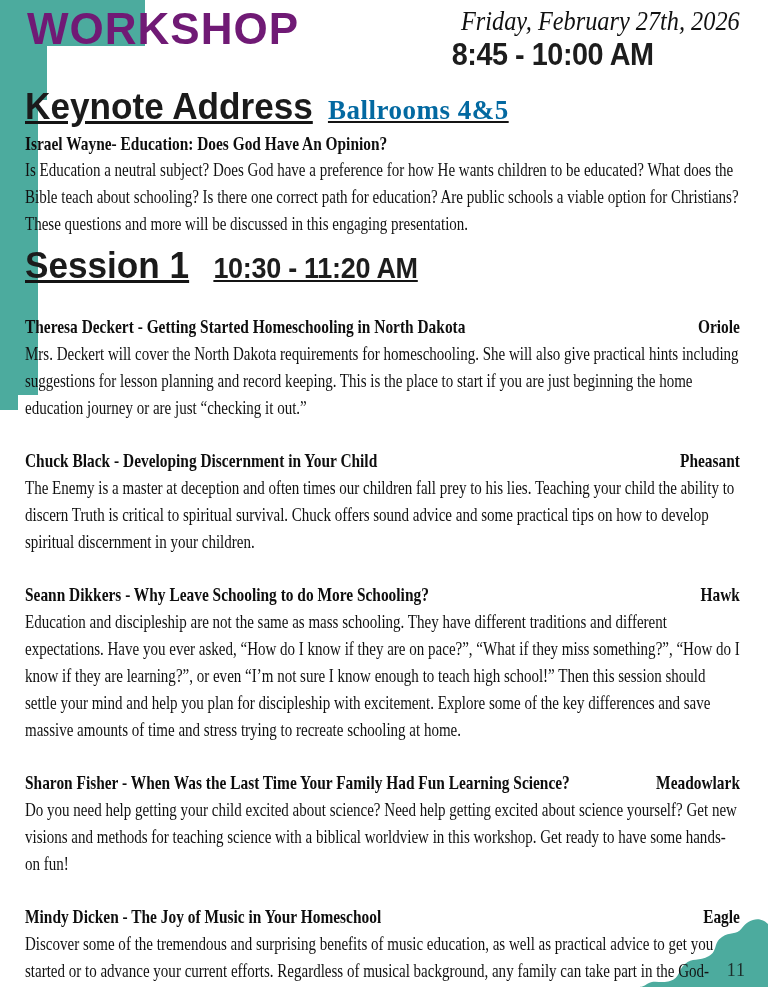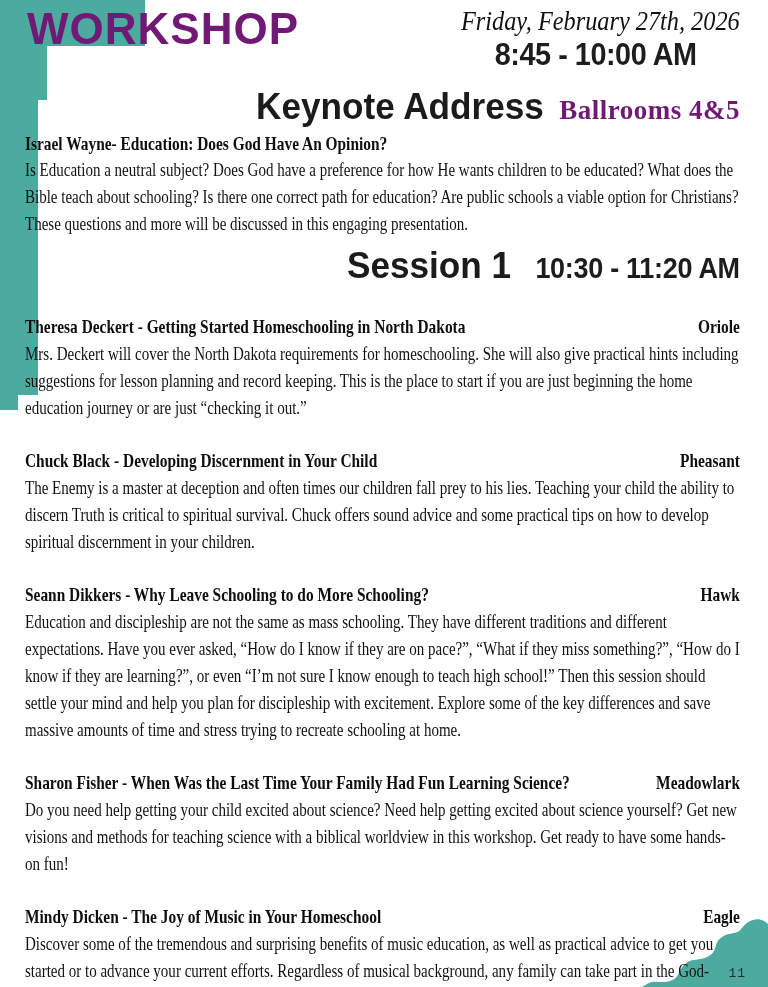--- a/index.html
+++ b/index.html
@@ -16,53 +16,53 @@
   
   .decor { position:absolute; background:#4CAB9E; z-index:1; }
   .teal-rect-1 { left:0; top:0; width:145px; height:46px; }
   .teal-rect-2 { left:0; top:0; width:47px;  height:100px; }
   .teal-rect-3 { left:0; top:0; width:38px;  height:395px; }
   .teal-rect-4 { left:0; top:0; width:18px;  height:410px; }
   .corner-blob { position:absolute; right:0; bottom:0; z-index:1; }
   .corner-blob path { fill:#4CAB9E; }
   .page-number {
     position:absolute; right:22px; bottom:6px; z-index:2;
-    font-family:Liberation Mono, monospace;
-    font-size:13px; color:#1c2e2b; letter-spacing:1px;
+    font-family:Liberation Serif, serif;
+    font-size:18px; color:#1c2e2b; letter-spacing:1px;
   }
   
   .content { position:relative; z-index:2; padding:0 28px 0 25px; }
   .header-row { position:relative; height:86px; }
   .main-title {
     position:absolute; left:2px; top:10px;
     font-family:"Liberation Sans", sans-serif;
     font-weight:bold; font-size:44px; line-height:37px;
     letter-spacing:1px; color:#701a75;
   }
-  .right-head { position:absolute; right:0; top:6px; text-align:center; }
+  .right-head { position:absolute; right:0; top:6px; text-align:left; }
   .date-line {
     display:inline-block; white-space:nowrap;
     font-style:italic; font-size:27px; line-height:31px;
     transform:scaleX(0.90); transform-origin:right top; color:#111;
   }
   .time-lg {
     display:block; white-space:nowrap;
     font-family:"Liberation Sans", sans-serif; font-weight:bold;
     font-size:31px; line-height:36px; letter-spacing:-0.5px;
     transform:scaleX(0.93); transform-origin:right top; color:#1d1d1d;
   }
-  .head-flex { display:flex; justify-content:flex-end; align-items:baseline; }
+  .head-flex { display:flex; justify-content:flex-start; align-items:baseline;text-decoration:underline; }
   .kn-heading, .s-heading {
     display:inline-block; white-space:nowrap;
     font-family:"Liberation Sans", sans-serif; font-weight:bold;
     font-size:37px; line-height:42px;
     transform:scaleX(0.95); transform-origin:left bottom; color:#1b1b1b;
   }
   .kn-room {
-    font-weight:bold; font-size:27px; letter-spacing:0.5px; color:#701a75;
+    font-weight:bold; font-size:27px; letter-spacing:0.5px; color:#0369a1;
   }
   .s-time {
     display:inline-block; white-space:nowrap;
     font-family:"Liberation Sans", sans-serif; font-weight:bold;
     font-size:29px; letter-spacing:-0.3px;
     transform:scaleX(0.93); transform-origin:right bottom; color:#1d1d1d;
   }
   .session-row { margin-top:8px; }
   
   .trow {

